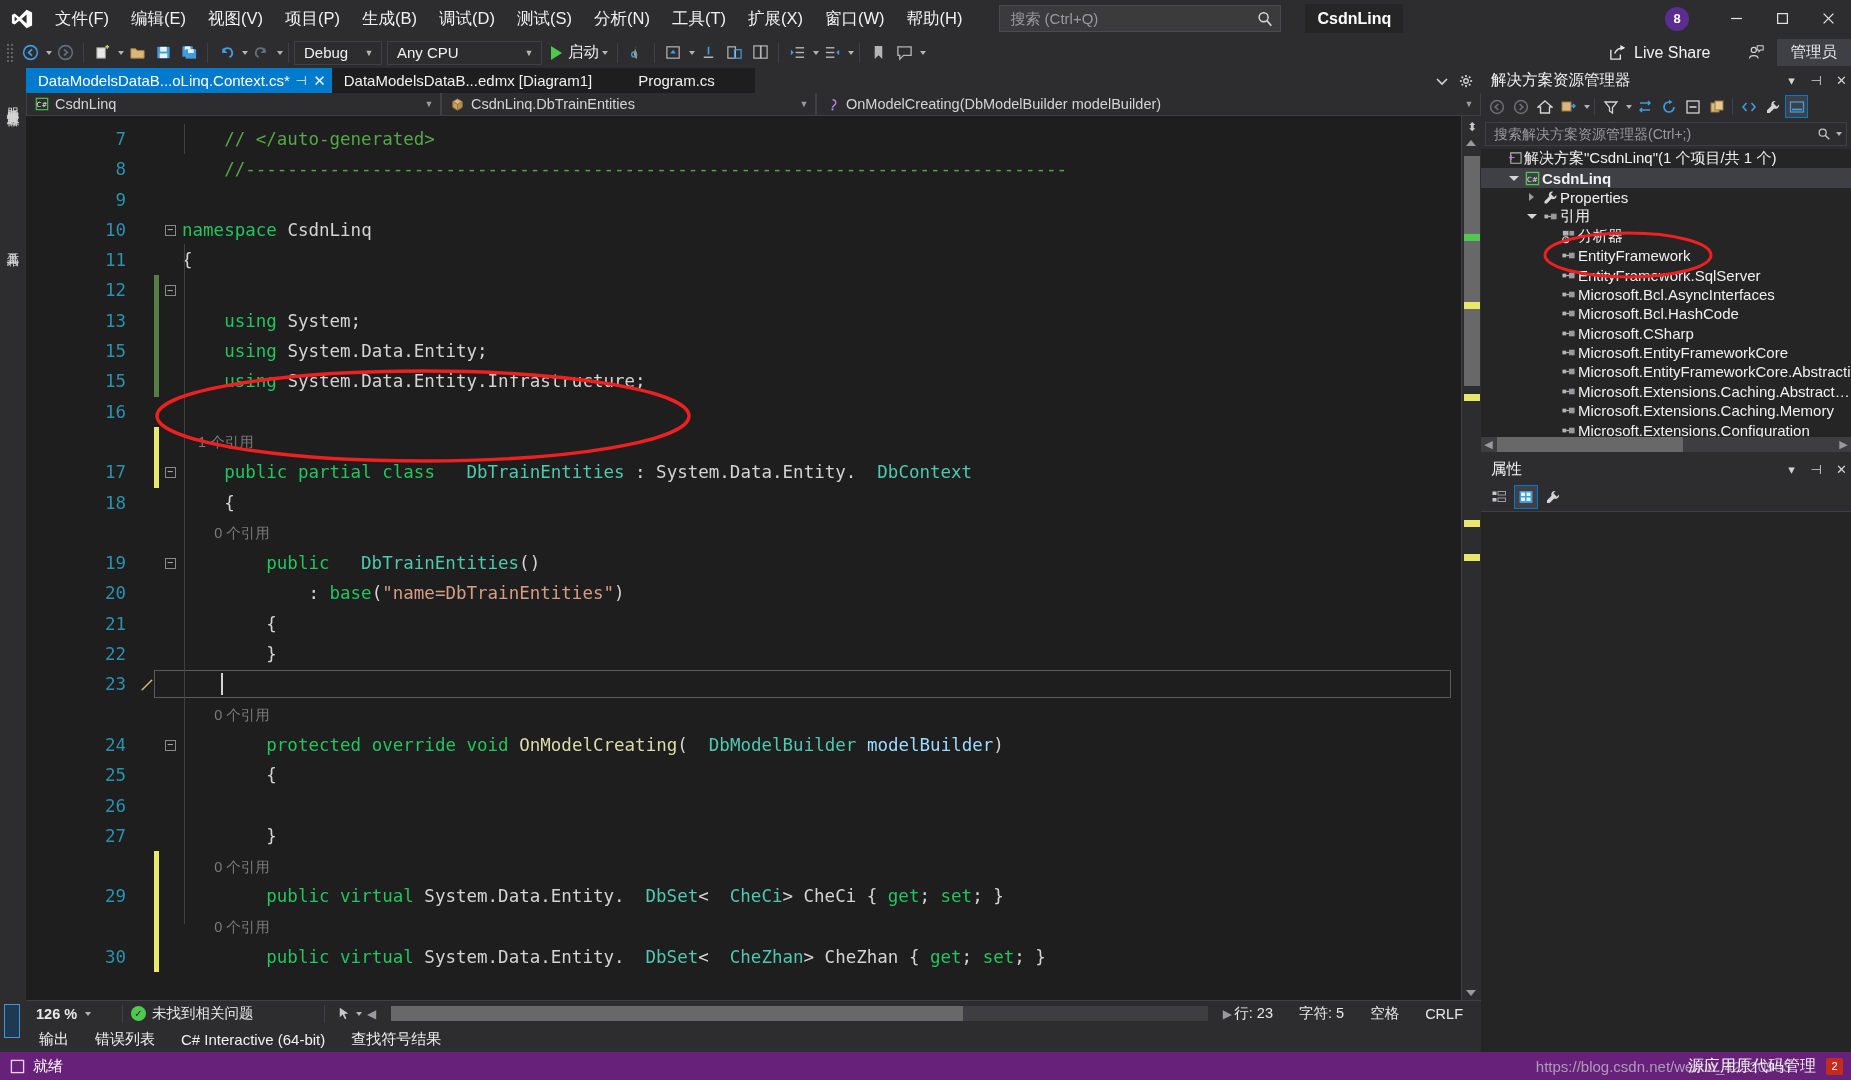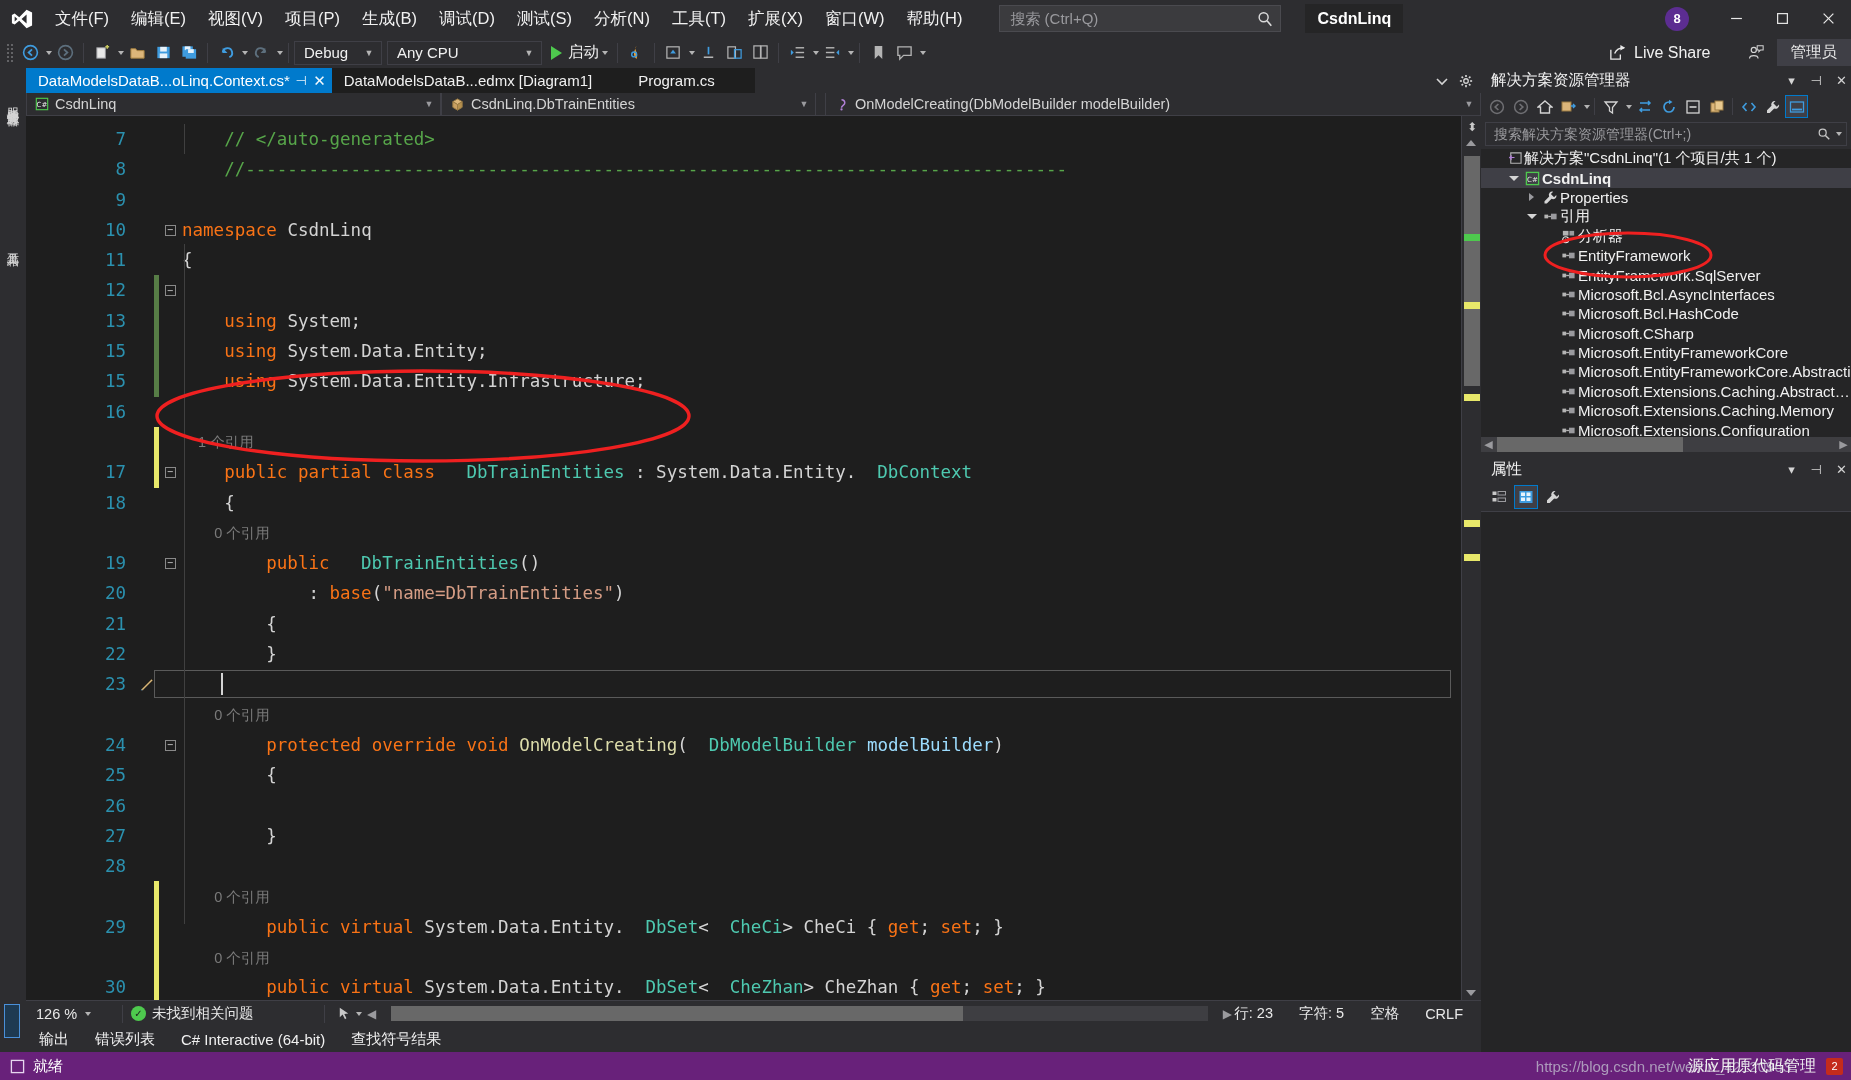--- a/index.html
+++ b/index.html
@@ -117,21 +117,21 @@
   }
   .navcell {
     display:flex; align-items:center; gap:6px; padding: 0 4px 0 8px;
     border: 1px solid #3f3f46; border-bottom:none; border-top:none;
     background:#2d2d30; font-size:14.5px; color:#d4d4d4; min-width:0;
   }
   .navcell .nlbl{ flex:1; white-space:nowrap; overflow:hidden; text-overflow:ellipsis;}
   .navcell .ndrop{ width:14px; text-align:center; color:#9a9a9e; font-size:9px;}
   .nc1 { width: 415px; }
   .nc2 { width: 375px; }
-  .nc3 { flex:1;margin-left:9px; }
+  .nc3 { flex:1; }
 
   .editorwrap { flex:1; display:flex; min-height:0; background:#1e1e1e; position:relative; }
   .editor {
     flex: 1; position: relative; overflow: hidden; background:#1e1e1e;
     font-family: "DejaVu Sans Mono", "Liberation Mono", monospace;
     font-size: 17.5px; line-height: 30.3px;
   }
   .codearea { position:absolute; top:8px; left:0; right:0; }
   .crow { height:30.3px; display:flex; align-items:center; white-space:pre; position:relative; }
   .gut-change { position:absolute; left:128px; top:0; width:5px; height:30.3px; }
@@ -139,21 +139,21 @@
     width: 108px; text-align: right; padding-right: 8px; color: #2b91af; flex:none;
     font-size: 17.5px;
   }
   .glyph { width: 26px; flex:none; display:flex; align-items:center; justify-content:center; }
   .fold { width: 20px; flex:none; display:flex;align-items:center;justify-content:center; color:#898989;}
   .foldbox{ width:11px;height:11px;border:1px solid #898989; display:flex;align-items:center;justify-content:center;
             font-size:10px;line-height:1;color:#c8c8c8; }
   .codetext { flex:1; padding-left:2px; }
   .refline { color:#7a7a7a; font-size:14.5px; font-family:"Liberation Sans",sans-serif; }
 
-  .k  { color:#f97316;margin-top:40px; }   
+  .k  { color:#22c55e;margin-top:40px; }   
   .kc { color:#4ec9b0;margin-left:21px; }   
   .cm { color:#57a64a; }   
   .st { color:#d69d85; }   
   .fn { color:#dcdcaa; }   
   .pn { color:#9cdcfe;margin-top:34px; }   
   .ct { color:#c586c0; }   
   .pl { color:#d4d4d4; }   
 
   .curline { position:absolute; left:128px; right:10px; height:28px; border:1px solid #5a5a5a; }
   .caret-bar { position:absolute; width:1.5px; background:#d4d4d4; height:22px; }
@@ -169,21 +169,21 @@
   .arrow-up { width:0;height:0;border-left:5px solid transparent;border-right:5px solid transparent;border-bottom:6px solid #9a9a9e;}
   .arrow-dn { width:0;height:0;border-left:5px solid transparent;border-right:5px solid transparent;border-top:6px solid #9a9a9e;}
   .es-thumb { position:absolute; left:2px; width:16px; background:#686868; }
   .es-mark { position:absolute; left:2px; width:16px; height:7px; }
 
   
   .editorstatus {
     height: 26px; background:#2d2d30; display:flex; align-items:center; flex:none;
     border-top:1px solid #3f3f46; font-size:14.5px; color:#e8e8e8;
   }
-  .zoomcombo { width:88px; display:flex; align-items:center; padding-left:10px; }
+  .zoomcombo { width:88px; display:flex; align-items:center; padding-left:10px;font-weight:bold; }
   .es-sep { width:1px; height:18px; background:#3f3f46; margin:0 8px;}
   .es-ok { display:flex; align-items:center; gap:6px; }
   .ok-dot { width:15px;height:15px;border-radius:50%;background:#4ec94e; display:flex;align-items:center;justify-content:center;
             color:#1e1e1e;font-size:10px;font-weight:bold;}
   .es-right { margin-left:auto; display:flex; align-items:center; gap:26px; padding-right:18px;}
   .hscroll { flex:1; height:15px; margin:0 12px; background:#3e3e42; position:relative;}
   .hscroll .hthumb{position:absolute;left:0;top:0;height:15px;width:70%;background:#686868;}
   .hs-l, .hs-r { width:14px; text-align:center; color:#9a9a9e; font-size:12px; }
 
   
@@ -564,21 +564,20 @@
               <div class="crow"><div class="ln">22</div><div class="glyph"></div><div class="fold"></div><div class="codetext"><span class="pl">        }</span></div></div>
               <div class="crow"><div class="ln">23</div><div class="glyph"><svg viewBox="0 0 18 18" style="width:16px;height:16px">
                     <path d="M3 15 L6.5 11.5 L11 7 L14 4 L15 5 L12 8 L7.5 12.5 L4 16 Z" fill="#e8c98f" stroke="#9a7b43" stroke-width="0.8"></path>
                     <path d="M2 16 L4 16 L3 15 Z" fill="#6db3e8"></path>
                   </svg></div><div class="fold"></div><div class="codetext"></div><div class="curline" style="top: 1px;"></div><div class="caret-bar" style="left: 195px; top: 4px;"></div></div>
               <div class="crow"><div class="ln"></div><div class="glyph"></div><div class="fold"></div><div class="codetext"><span class="refline">        0 个引用</span></div></div>
               <div class="crow"><div class="ln">24</div><div class="glyph"></div><div class="fold"><span class="foldbox">−</span></div><div class="codetext"><span class="pl">        </span><span class="k">protected</span><span class="pl"> </span><span class="k">override</span><span class="pl"> </span><span class="k">void</span><span class="pl"> </span><span class="fn">OnModelCreating</span><span class="pl">(</span><span class="kc">DbModelBuilder</span><span class="pl"> </span><span class="pn">modelBuilder</span><span class="pl">)</span></div></div>
               <div class="crow"><div class="ln">25</div><div class="glyph"></div><div class="fold"></div><div class="codetext"><span class="pl">        {</span></div></div>
               <div class="crow"><div class="ln">26</div><div class="glyph"></div><div class="fold"></div></div>
               <div class="crow"><div class="ln">27</div><div class="glyph"></div><div class="fold"></div><div class="codetext"><span class="pl">        }</span></div></div>
-              <div class="crow"><div class="ln">28</div><div class="glyph"></div><div class="fold"></div><div class="codetext"></div></div>
               <div class="crow"><div class="gut-change" style="background: rgb(232, 232, 106);"></div><div class="ln"></div><div class="glyph"></div><div class="fold"></div><div class="codetext"><span class="refline">        0 个引用</span></div></div>
               <div class="crow"><div class="gut-change" style="background: rgb(232, 232, 106);"></div><div class="ln">29</div><div class="glyph"></div><div class="fold"></div><div class="codetext"><span class="pl">        </span><span class="k">public</span><span class="pl"> </span><span class="k">virtual</span><span class="pl"> System.Data.Entity.</span><span class="kc">DbSet</span><span class="pl">&lt;</span><span class="kc">CheCi</span><span class="pl">&gt; CheCi { </span><span class="k">get</span><span class="pl">; </span><span class="k">set</span><span class="pl">; }</span></div></div>
               <div class="crow"><div class="gut-change" style="background: rgb(232, 232, 106);"></div><div class="ln"></div><div class="glyph"></div><div class="fold"></div><div class="codetext"><span class="refline">        0 个引用</span></div></div>
               <div class="crow"><div class="gut-change" style="background: rgb(232, 232, 106);"></div><div class="ln">30</div><div class="glyph"></div><div class="fold"></div><div class="codetext"><span class="pl">        </span><span class="k">public</span><span class="pl"> </span><span class="k">virtual</span><span class="pl"> System.Data.Entity.</span><span class="kc">DbSet</span><span class="pl">&lt;</span><span class="kc">CheZhan</span><span class="pl">&gt; CheZhan { </span><span class="k">get</span><span class="pl">; </span><span class="k">set</span><span class="pl">; }</span></div></div>
             </div>
 
           <div class="iguide" style="left:158px; top:8px; height:30px;"></div>
           <div class="iguide" style="left:158px; top:128px; height:680px;"></div>
 
           <svg class="annot" style="left:125px;top:250px;width:560px;height:100px" viewBox="0 0 560 100">

